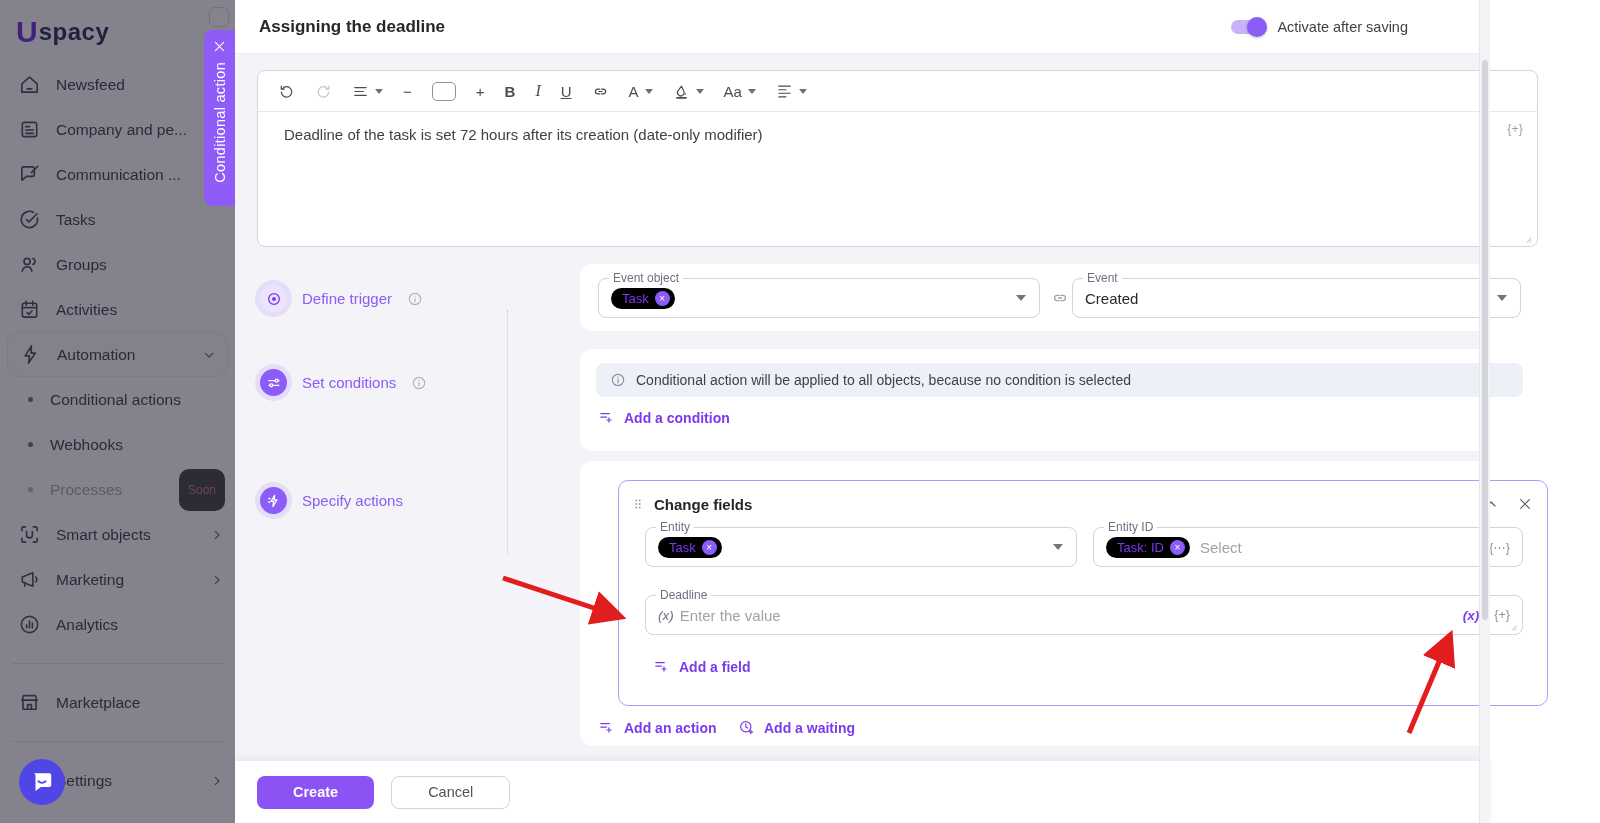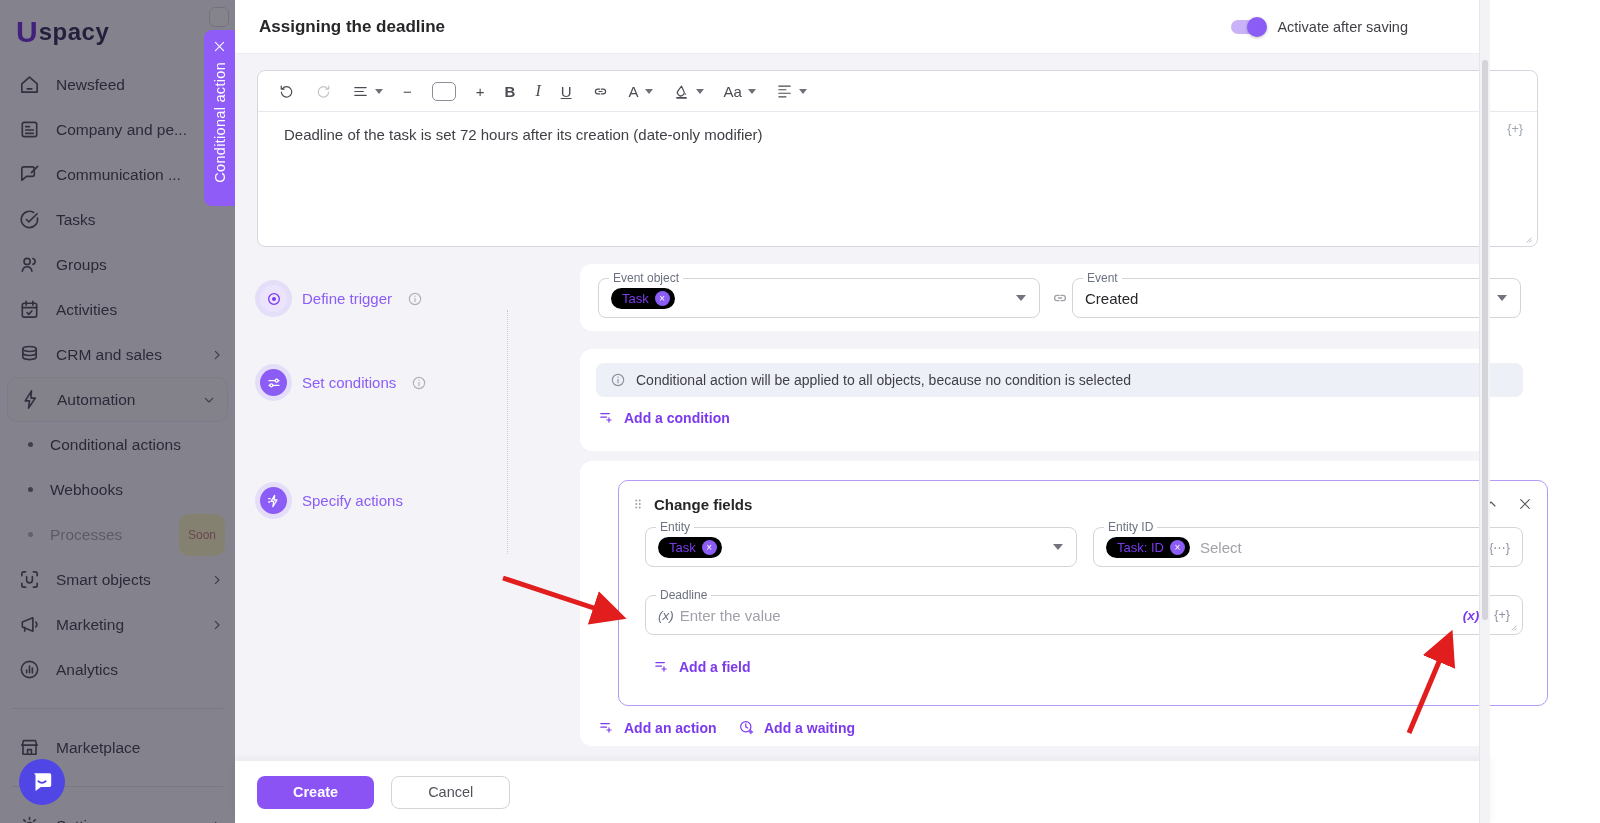--- a/index.html
+++ b/index.html
@@ -16,21 +16,21 @@
   nav { position:absolute; left:0; top:62px; width:235px; }
   .nav-item { display:flex; align-items:center; height:45px; padding:0 10px 0 18px; color:#3b3946; cursor:pointer; }
   .nav-item .nicon { width:23px; height:23px; color:#4a4856; flex:0 0 23px; }
   .nav-item .bullet { width:5px; height:5px; border-radius:50%; background:#6b6977; margin-left:10px; flex:0 0 5px; }
   .nav-item .nlabel { margin-left:15px; font-size:15.5px; white-space:nowrap; overflow:hidden; flex:1; }
   .nav-item.sub .nlabel { margin-left:17px; }
   .nav-item .chev { width:16px; height:16px; color:#62606c; flex:0 0 16px; }
   .nav-item.active { background:#fafafa; border:1px solid #ececf1; border-radius:10px; margin:0 7px; padding-left:11px; }
   .nav-item.disabled { color:#a7a5af; }
   .nav-item.disabled .bullet { background:#b4b2bc; }
-  .badge-soon { font-size:12px; color:#c4767c; background:#fef9c3; border-radius:10px; padding:14px 9px; margin-left:10px; }
+  .badge-soon { font-size:12px; color:#c4767c; background:#404040; border-radius:10px; padding:14px 9px; margin-left:10px; }
   .nav-div { height:1px; background:#e4e4e8; margin:16px 12px; }
   .scrim { position:absolute; inset:0; background:rgba(30,28,44,0.54); z-index:30; }
   .chat-fab { position:absolute; left:19px; top:759px; width:46px; height:46px; border-radius:50%;
               background:#4f46e5; z-index:40; border:none; display:flex; align-items:center; justify-content:center; }
   .chat-fab svg { width:26px; height:26px; }
 
   
   .drawer-tab { position:absolute; left:204px; top:30px; width:31px; height:176px; background:#8f5cf7;
                 border-radius:8px 0 0 8px; z-index:50; display:flex; flex-direction:column; align-items:center; padding-top:9px; }
   .drawer-tab .tx { width:15px; height:15px; color:#fff; margin-bottom:8px; cursor:pointer; }
@@ -196,35 +196,20 @@
         <div class="nav-item">
           <span class="nicon">
             <svg viewBox="0 0 24 24" fill="none" stroke="currentColor" stroke-width="1.7" stroke-linecap="round" stroke-linejoin="round">
               <rect x="4.5" y="5.5" width="15" height="14.5" rx="2"></rect>
               <path d="M8.5 3.5v4M15.5 3.5v4M4.5 10h15"></path>
               <path d="M9.5 15.3l1.8 1.8 3.2-3.6"></path>
             </svg>
           </span>
           <span class="nlabel">Activities</span>
         </div>
-        <div class="nav-item">
-          <span class="nicon">
-            <svg viewBox="0 0 24 24" fill="none" stroke="currentColor" stroke-width="1.7" stroke-linecap="round" stroke-linejoin="round">
-              <ellipse cx="12" cy="6.3" rx="7" ry="2.6"></ellipse>
-              <path d="M5 6.3v4.2c0 1.4 3.1 2.6 7 2.6s7-1.2 7-2.6V6.3"></path>
-              <path d="M5 10.5v4.2c0 1.4 3.1 2.6 7 2.6s7-1.2 7-2.6v-4.2"></path>
-            </svg>
-          </span>
-          <span class="nlabel">CRM and sales</span>
-          <span class="chev">
-            <svg viewBox="0 0 24 24" fill="none" stroke="currentColor" stroke-width="1.7" stroke-linecap="round" stroke-linejoin="round">
-              <path d="M9.5 6.5 15 12l-5.5 5.5"></path>
-            </svg>
-          </span>
-        </div>
         <div class="nav-item active">
           <span class="nicon">
             <svg viewBox="0 0 24 24" fill="none" stroke="currentColor" stroke-width="1.7" stroke-linecap="round" stroke-linejoin="round">
               <path d="M13 3 6.5 13.5h4.5l-1 7.5L17 10.5h-4.5z"></path>
             </svg>
           </span>
           <span class="nlabel">Automation</span>
           <span class="chev">
             <svg viewBox="0 0 24 24" fill="none" stroke="currentColor" stroke-width="1.7" stroke-linecap="round" stroke-linejoin="round">
               <path d="M6.5 9.5 12 15l5.5-5.5"></path>

